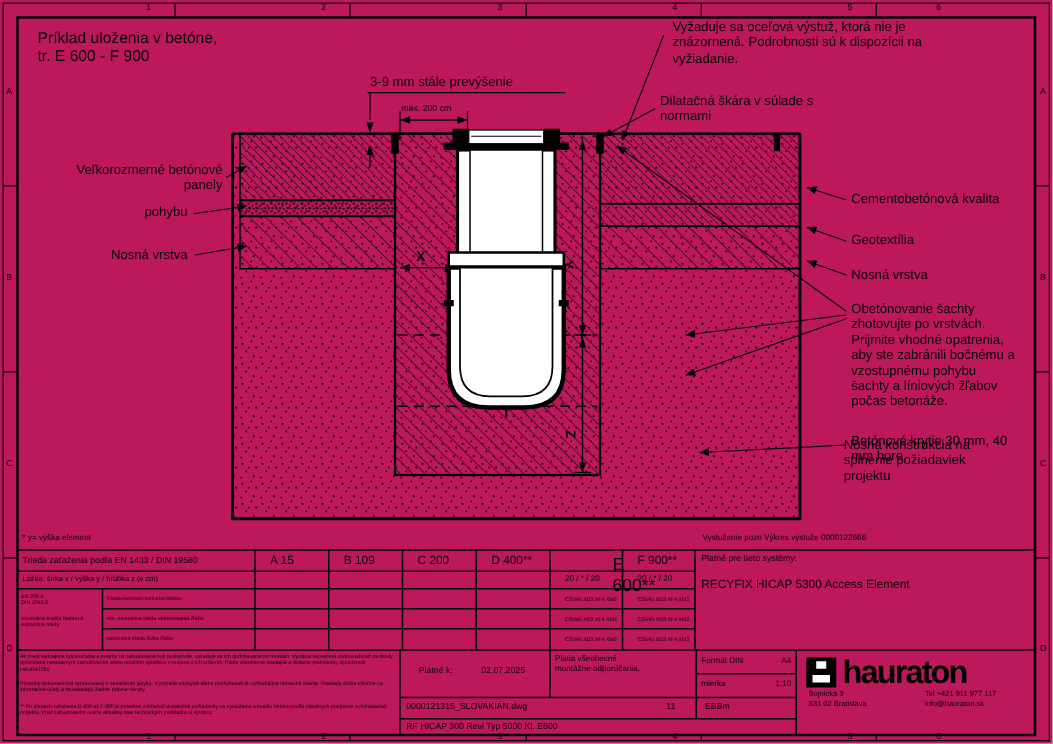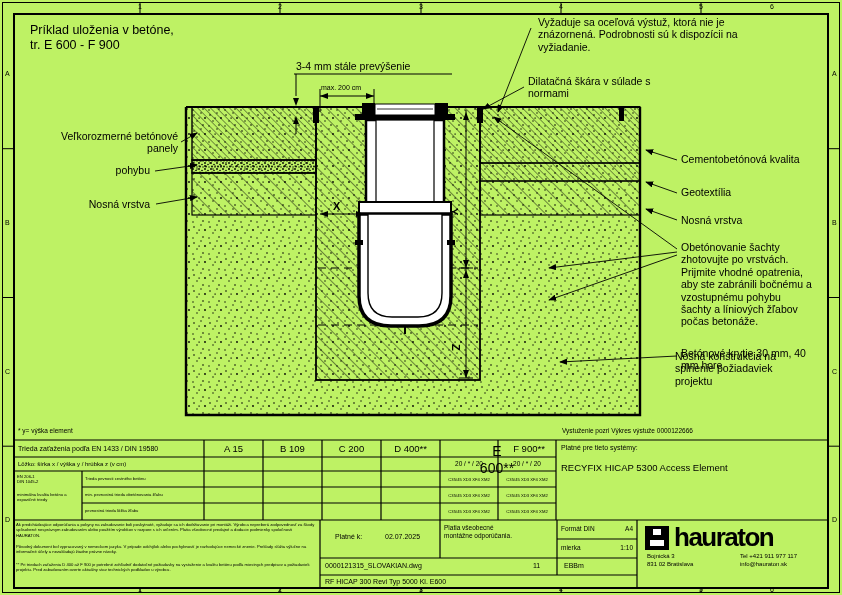--- a/index.html
+++ b/index.html
@@ -1,21 +1,21 @@
 <!DOCTYPE html>
 <html><head>
 <meta charset="utf-8">
 <style>
   html,body{margin:0;padding:0;background:#fff;}
-  .sheet{position:relative;width:842px;height:595px;background:#bef264;overflow:hidden;
+  .sheet{position:relative;width:842px;height:595px;background:#be185d;overflow:hidden;
          font-family:"Liberation Sans",sans-serif;color:#000;}
   svg.lines{position:absolute;left:0;top:0;z-index:1;}
   .t{position:absolute;z-index:2;white-space:pre-line;line-height:1.18;}
   .r{text-align:right;}
-  .c{text-align:center;}
+  .c{text-align:left;padding-left:12px;}
   .tiny{font-size:4.2px;line-height:1.3;}
   .rot{transform:rotate(90deg);transform-origin:left top;}
   .ruler{font-size:7px;color:#000;}
   .logo-word{font-weight:bold;font-size:26px;letter-spacing:-1.5px;line-height:1;}
   .logo-ico{position:absolute;background:#000;}
   .logo-ico .w1,.logo-ico .w2{position:absolute;background:#fff;}
 </style>
 </head>
 <body>
 
@@ -190,21 +190,21 @@
 <div class="t ruler" style="left:5px;top:368px;">C</div>
 <div class="t ruler" style="left:5px;top:516px;">D</div>
 <div class="t ruler" style="left:832px;top:70px;">A</div>
 <div class="t ruler" style="left:832px;top:219px;">B</div>
 <div class="t ruler" style="left:832px;top:368px;">C</div>
 <div class="t ruler" style="left:832px;top:516px;">D</div>
 
 <div class="t" style="left:30px;top:23px;font-size:12.5px;">Príklad uloženia v betóne,
 tr. E 600 - F 900</div>
 
-<div class="t" style="left:296px;top:60px;font-size:10.5px;">3-4 mm stále prevýšenie</div>
+<div class="t" style="left:296px;top:60px;font-size:10.5px;">3-9 mm stále prevýšenie</div>
 <div class="t" style="left:321px;top:84px;font-size:7px;">max. 200 cm</div>
 <div class="t r" style="left:28px;top:130px;width:150px;font-size:10.5px;text-align:right;">Veľkorozmerné betónové
 panely</div>
 <div class="t r" style="left:60px;top:164px;width:90px;font-size:10.5px;">pohybu</div>
 <div class="t r" style="left:50px;top:198px;width:100px;font-size:10.5px;">Nosná vrstva</div>
 <div class="t" style="left:528px;top:75px;width:210px;font-size:10.5px;">Dilatačná škára v súlade s
 normami</div>
 <div class="t" style="left:538px;top:16px;width:270px;font-size:10.5px;">Vyžaduje sa oceľová výstuž, ktorá nie je
 znázornená. Podrobnosti sú k dispozícii na
 vyžiadanie.</div>

